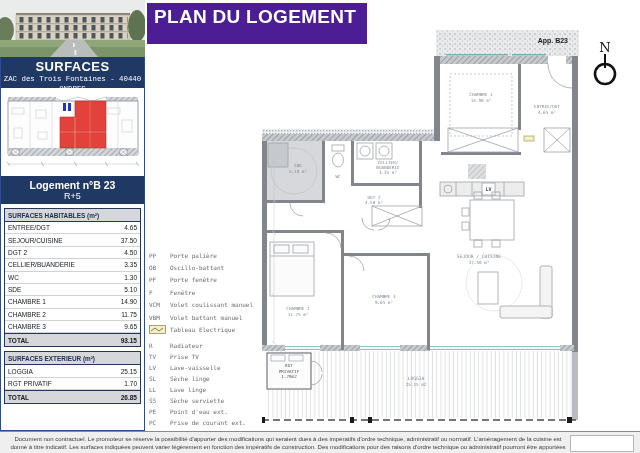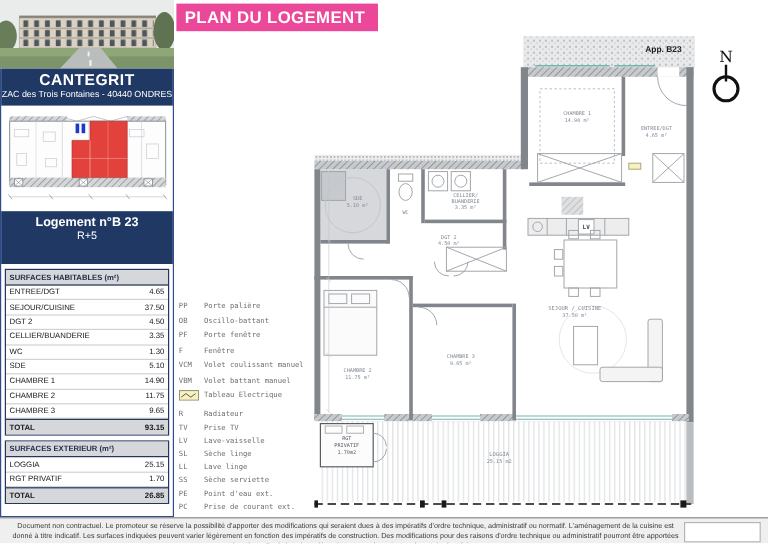--- a/index.html
+++ b/index.html
@@ -7,36 +7,36 @@
         font-family:"Liberation Sans",sans-serif;}
 
   
   .sidebar{position:absolute;left:0;top:0;width:145px;height:431px;}
   .photo{display:block;width:145px;height:57px;}
   .side-lower{width:145px;height:374px;box-sizing:border-box;
               border-left:1px solid #2d4b8e;border-right:1.5px solid #2d4b8e;border-bottom:1px solid #2d4b8e;}
   .banner{background:#1f3864;color:#fff;text-align:center;}
   .banner1{height:31px;padding-top:3px;box-sizing:border-box;}
   .b1-title{font-size:13px;font-weight:bold;letter-spacing:.4px;line-height:14px;}
-  .b1-addr{font-size:7.4px;line-height:10px;}
+  .b1-addr{font-size:7.4px;line-height:10px;font-family:Liberation Mono, monospace;}
   .miniplan{display:block;width:142px;height:88px;margin:0 auto;}
-  .banner2{height:44px;padding-top:3px;box-sizing:border-box;}
+  .banner2{height:28px;padding-top:3px;box-sizing:border-box;}
   .b2-title{font-size:10.5px;font-weight:bold;line-height:12px;}
   .b2-floor{font-size:9px;line-height:11px;}
   .stable{margin:4px 3px 2px 3px;border:1px solid #25355c;color:#15181c;background:#fff;}
   .sthead{background:#d5d7da;font-weight:bold;padding:2.5px 3px;border-bottom:1px solid #25355c;
           font-size:6.4px;color:#23304d;}
   .strow{display:flex;justify-content:space-between;padding:2.2px 3px;border-bottom:.6px solid #cfd2d6;font-size:6.5px;}
   .strow:last-of-type{border-bottom:none;}
   .sttotal{display:flex;justify-content:space-between;background:#d5d7da;font-weight:bold;
            padding:2.5px 3px;border-top:1px solid #25355c;font-size:6.5px;}
 
   
-  .plan-title{position:absolute;left:147px;top:3px;background:#ec4899;color:#fff;font-weight:bold;
-              font-size:14px;letter-spacing:.3px;padding:3px 11px 4px 7px;}
+  .plan-title{position:absolute;left:147px;top:3px;background:#4c1d95;color:#fff;font-weight:bold;
+              font-size:19px;letter-spacing:.3px;padding:3px 11px 16px 7px;}
 
   
   .legend{position:absolute;left:149px;top:249px;width:112px;color:#6e6e6e;
           font-family:"DejaVu Sans Mono",monospace;font-size:6px;}
   .lrow{display:flex;align-items:center;height:12.4px;}
   .lrow.g2{height:11.1px;}
   .lgap{height:4px;}
   .lkey{width:21px;flex:none;}
   .llabel{flex:1;white-space:nowrap;}
   .tabicon{display:block;}
@@ -75,21 +75,21 @@
       <rect x="0" y="40" width="145" height="9" fill="#8fa678"></rect>
       <rect x="0" y="47" width="145" height="10" fill="#7c946a"></rect>
       <polygon points="50,57 66,40 84,40 98,57" fill="#b9bdbb"></polygon>
       <rect x="73" y="43" width="1.6" height="4" fill="#f2f2f0"></rect>
       <rect x="74.5" y="50" width="1.8" height="5" fill="#f2f2f0"></rect>
     </svg>
 
     <div class="side-lower">
 
       <div class="banner banner1">
-        <div class="b1-title">CANTEGRIT</div>
+        <div class="b1-title">SURFACES</div>
         <div class="b1-addr">ZAC des Trois Fontaines - 40440 ONDRES</div>
       </div>
 
       <svg class="miniplan" viewBox="0 0 142 88">
         <defs>
           <pattern id="mh" width="4" height="4" patternUnits="userSpaceOnUse" patternTransform="rotate(45)">
             <rect width="4" height="4" fill="#d4d6d9"></rect>
             <line x1="0" y1="0" x2="0" y2="4" stroke="#8e9296" stroke-width="1.3"></line>
           </pattern>
         </defs>

